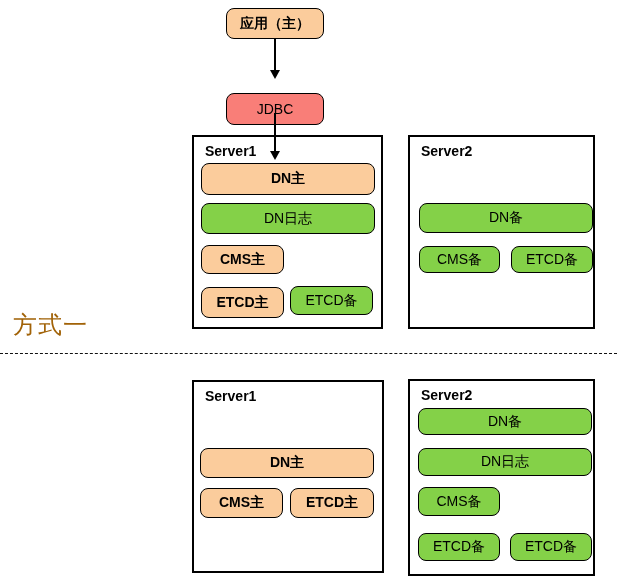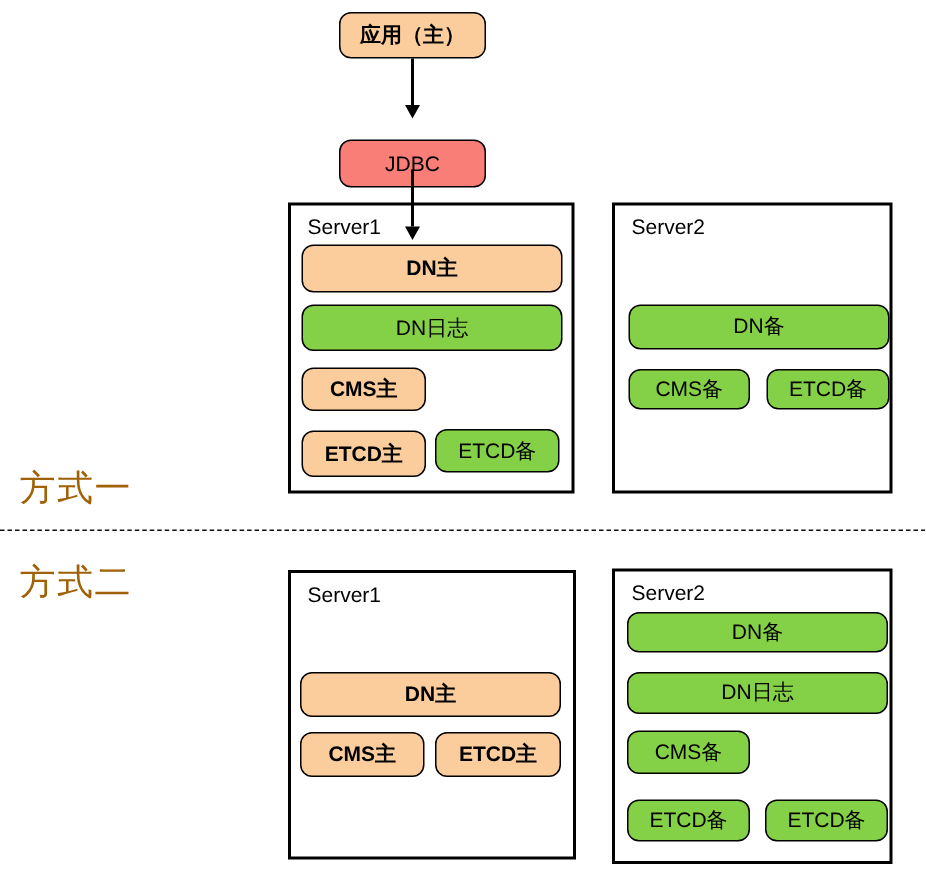--- a/index.html
+++ b/index.html
@@ -32,21 +32,21 @@
   .salmon{background:var(--salmon);}
   .server{
     position:absolute;
     border:2px solid var(--ink);
     background:#ffffff;
     z-index:1;
   }
   .server-title{
     position:absolute;
     left:11px;top:6px;
-    font-size:14px;font-weight:normal;
+    font-size:14px;font-weight:bold;
     z-index:2;
   }
   .vline{
     position:absolute;
     width:1.5px;
     background:var(--ink);
     z-index:5;
   }
   .arrowhead{
     position:absolute;
@@ -117,21 +117,20 @@
   </div>
   <div class="node green" style="left:419px;top:246px;width:81px;height:27px;">
     <span>CMS备</span>
   </div>
   <div class="node green" style="left:511px;top:246px;width:82px;height:27px;">
     <span>ETCD备</span>
   </div>
 
   <div class="method-label" style="top:309px;">方式一</div>
   <div class="divider"></div>
-  <div class="method-label" style="top:372px;">方式二</div>
 
   <div class="server" style="left:192px;top:380px;width:192px;height:193px;">
     <span class="server-title">Server1</span>
   </div>
   <div class="node peach" style="left:200px;top:448px;width:174px;height:30px;">
     <span>DN主</span>
   </div>
   <div class="node peach" style="left:200px;top:488px;width:83px;height:30px;">
     <span>CMS主</span>
   </div>

